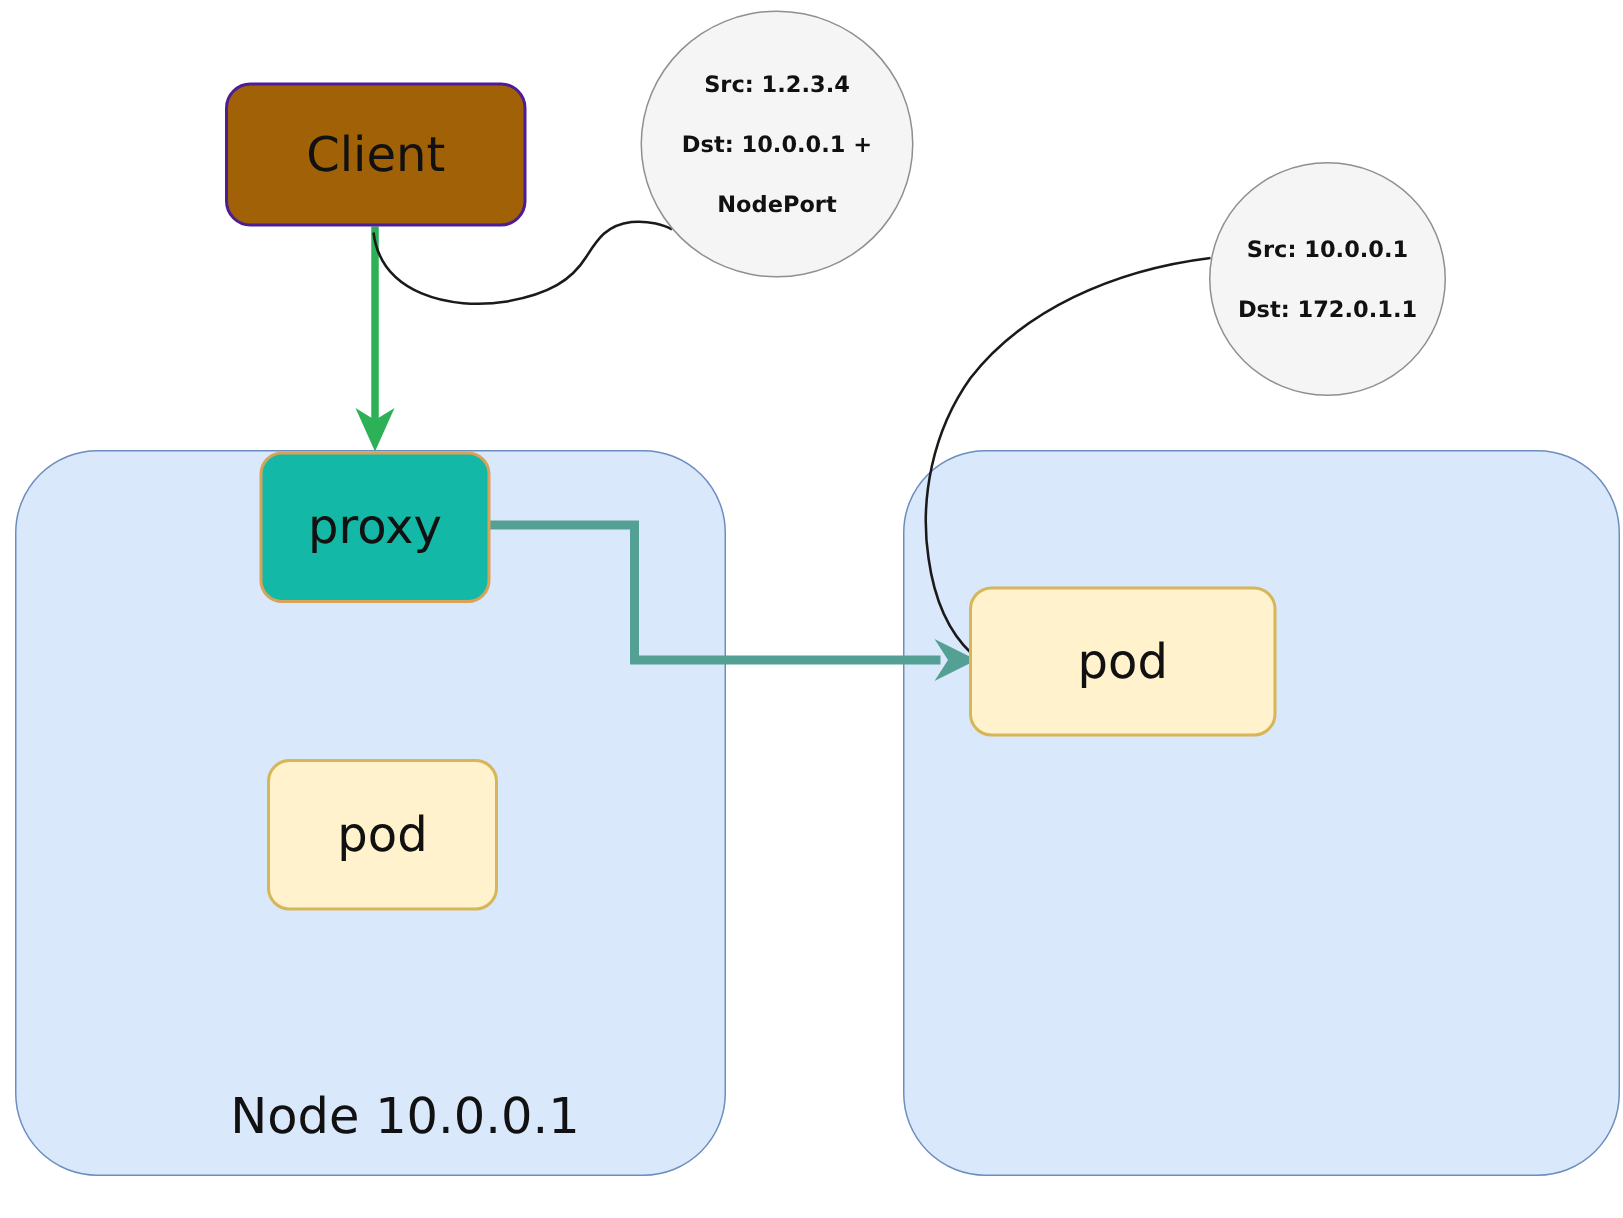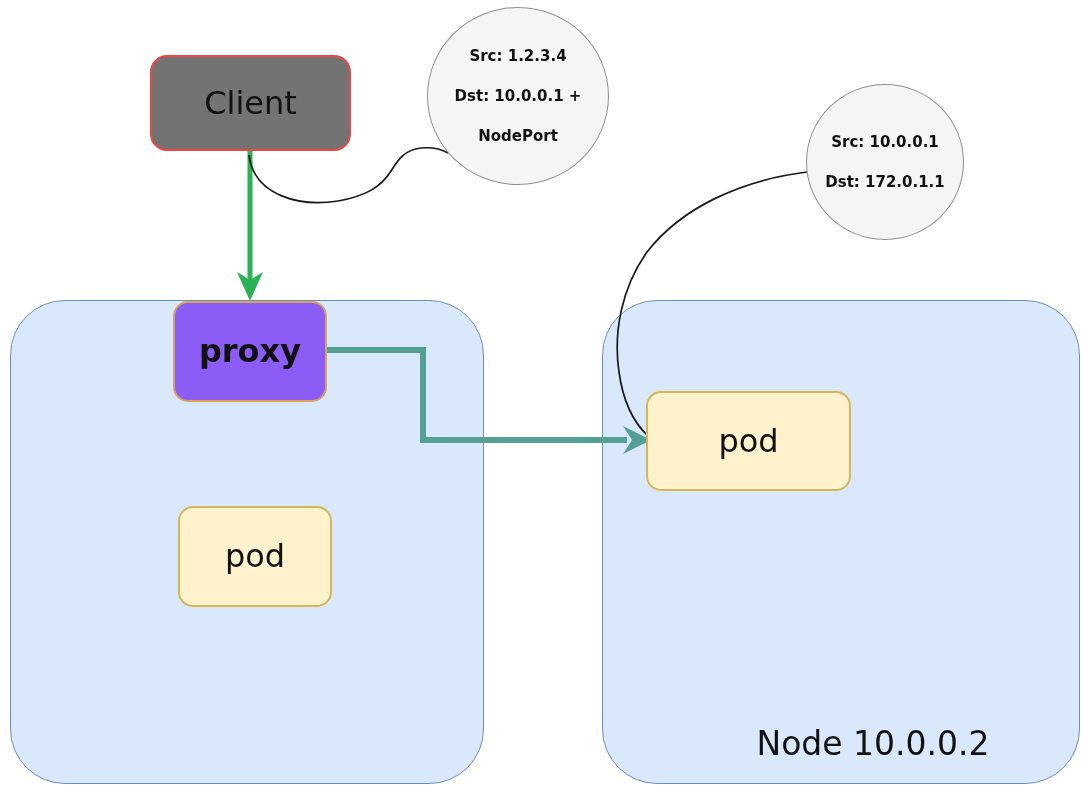--- a/index.html
+++ b/index.html
@@ -25,33 +25,33 @@
   .overlay {
     position:absolute; left:0; top:0; width:1082px; height:812px;
     z-index:2; pointer-events:none;
   }
 
   .box {
     position:absolute; z-index:3; display:flex; flex-direction:column;
     align-items:center; justify-content:center; text-align:center;
     font-size:32px; line-height:37px; border-radius:15px;
   }
-  .client { left:150px; top:55px;  width:197px; height:92px; background:#737373; border:2px solid #ef4444; border-radius:17px; }
-  .proxy  { left:173px; top:301px; width:150px; height:97px; background:#8b5cf6; border:2px solid #d8a358;font-weight:bold; }
+  .client { left:150px; top:55px;  width:197px; height:92px; background:#a16207; border:2px solid #4c1d95; border-radius:17px; }
+  .proxy  { left:173px; top:301px; width:150px; height:97px; background:#14b8a6; border:2px solid #d8a358; }
   .pod-1  { left:178px; top:506px; width:150px; height:97px; background:#fff2cc; border:2px solid #d6b656; }
   .pod-2  { left:646px; top:391px; width:201px; height:96px; background:#fff2cc; border:2px solid #d6b656; }
 
   .bubble {
     position:absolute; z-index:3; background:#f5f5f5; border:1.6px solid #8f8f8f;
     border-radius:50%; display:flex; flex-direction:column; align-items:center;
     justify-content:center; gap:25px; font-size:15px; font-weight:bold;
     text-align:center; line-height:15px;
   }
   .bubble-1 { left:427px; top:7px;  width:180px; height:176px; }
-  .bubble-2 { left:806px; top:84px; width:156px; height:154px; }
+  .bubble-2 { left:806px; top:108px; width:156px; height:154px; }
 </style>
 </head>
 <body>
 
 <div class="stage">
 
   <div class="node node-1"></div>
   <div class="node node-2"></div>
 
   <svg class="overlay" viewBox="0 0 1082 812">
@@ -87,15 +87,15 @@
     <div>Src: 1.2.3.4</div>
     <div>Dst: 10.0.0.1 +</div>
     <div>NodePort</div>
   </div>
 
   <div class="bubble bubble-2">
     <div>Src: 10.0.0.1</div>
     <div>Dst: 172.0.1.1</div>
   </div>
 
-  <div class="node-label node-label-2">Node 10.0.0.2</div>
+  <div class="node-label node-label-1">Node 10.0.0.1</div>
 
 </div>
 
 </body></html>

